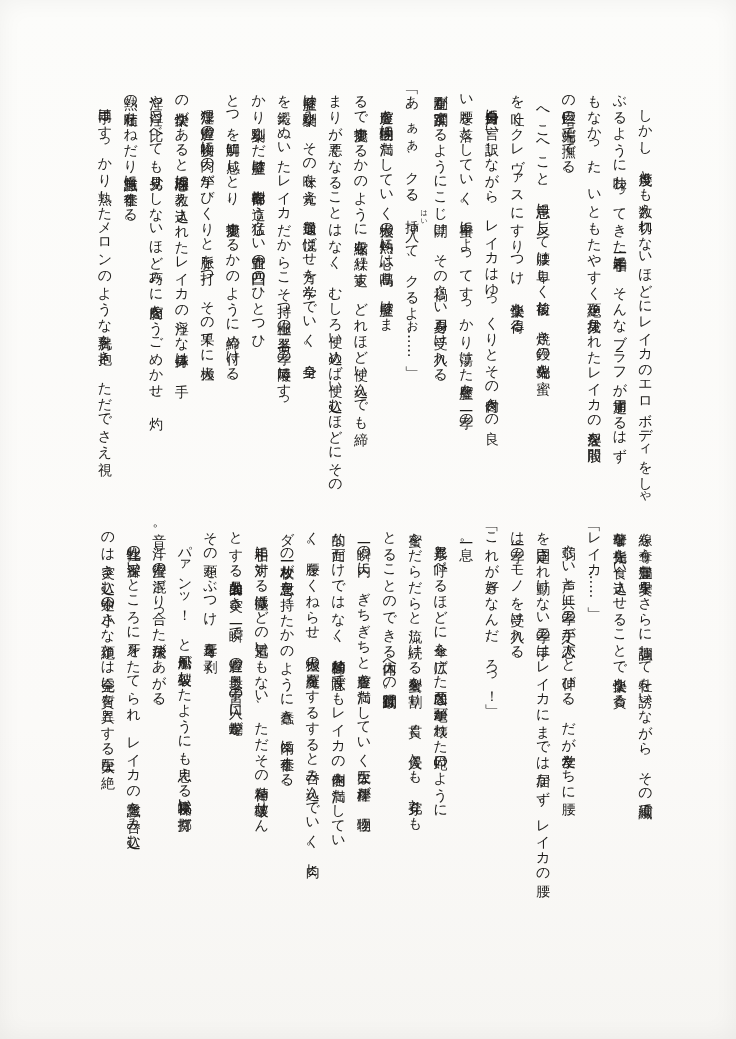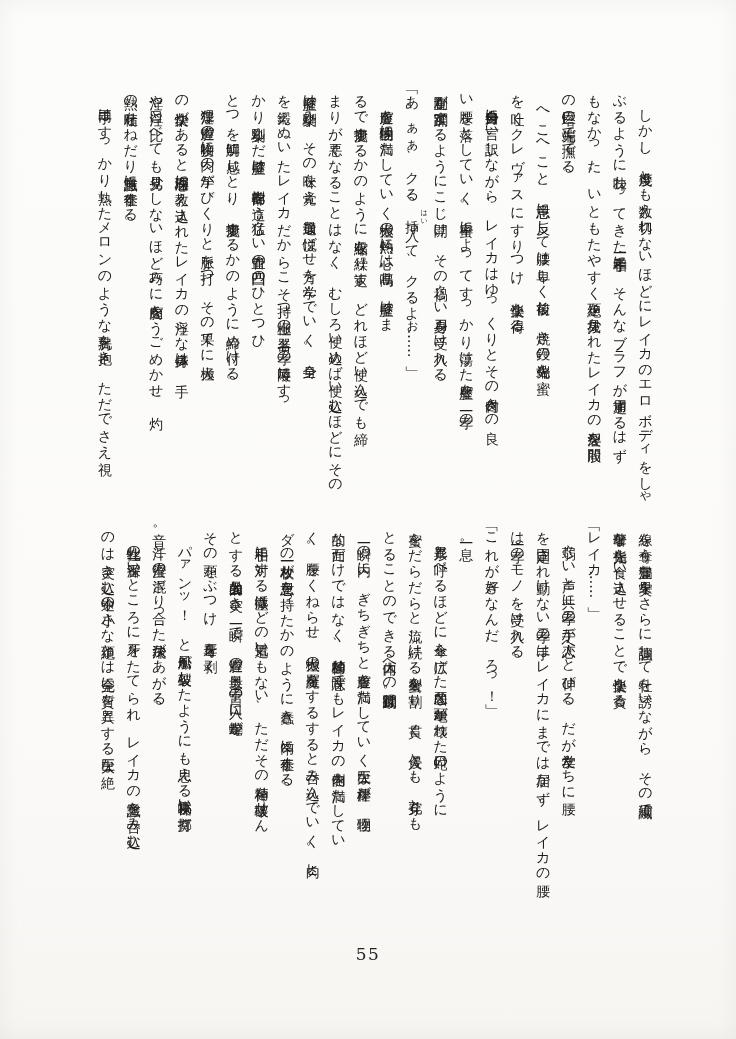--- a/index.html
+++ b/index.html
@@ -101,15 +101,14 @@
       <div class="line">ダの一枚一枚が意思を持ったかのように蠢き、肉竿に奉仕する。</div>
       <div class="line">　相手に対する微塵ほどの気遣いもない、ただその精神を破壊せん</div>
       <div class="line">とする暴力的な一突き。一瞬で、膣道の最奥、子宮の入口に毒蛇が</div>
       <div class="line">その頭をぶつけ、毒牙を剥く。</div>
       <div class="line">　パァンッ！　と風船が破裂したようにも思える小気味良い打擲</div>
       <div class="line">音。汗と淫蜜の混ざり合った飛沫があがる。</div>
       <div class="line">　牝性の一番深いところに牙をたてられ、レイカの意識を呑み込む</div>
       <div class="line">のは突き込む途中の小さな絶頂とは完全に質を異とする巨大な絶</div>
     </div>
 
-  <div class="page-number">55</div>
 
 </div>
 
 </body></html>

